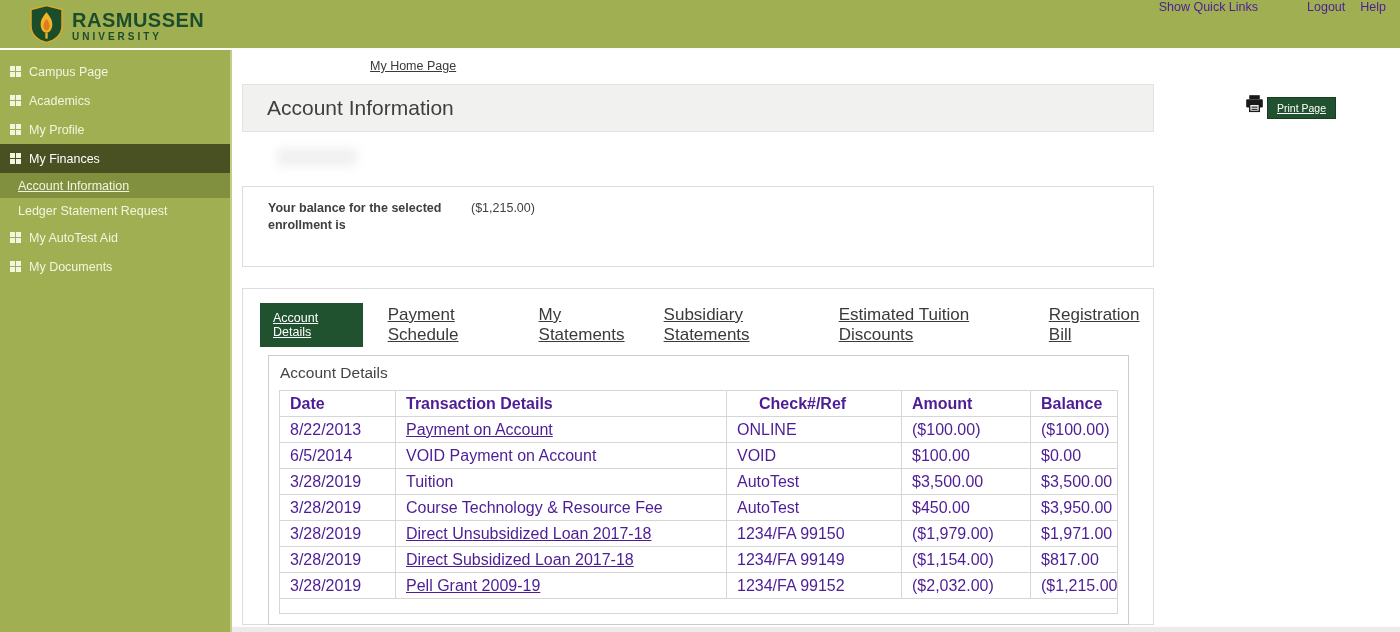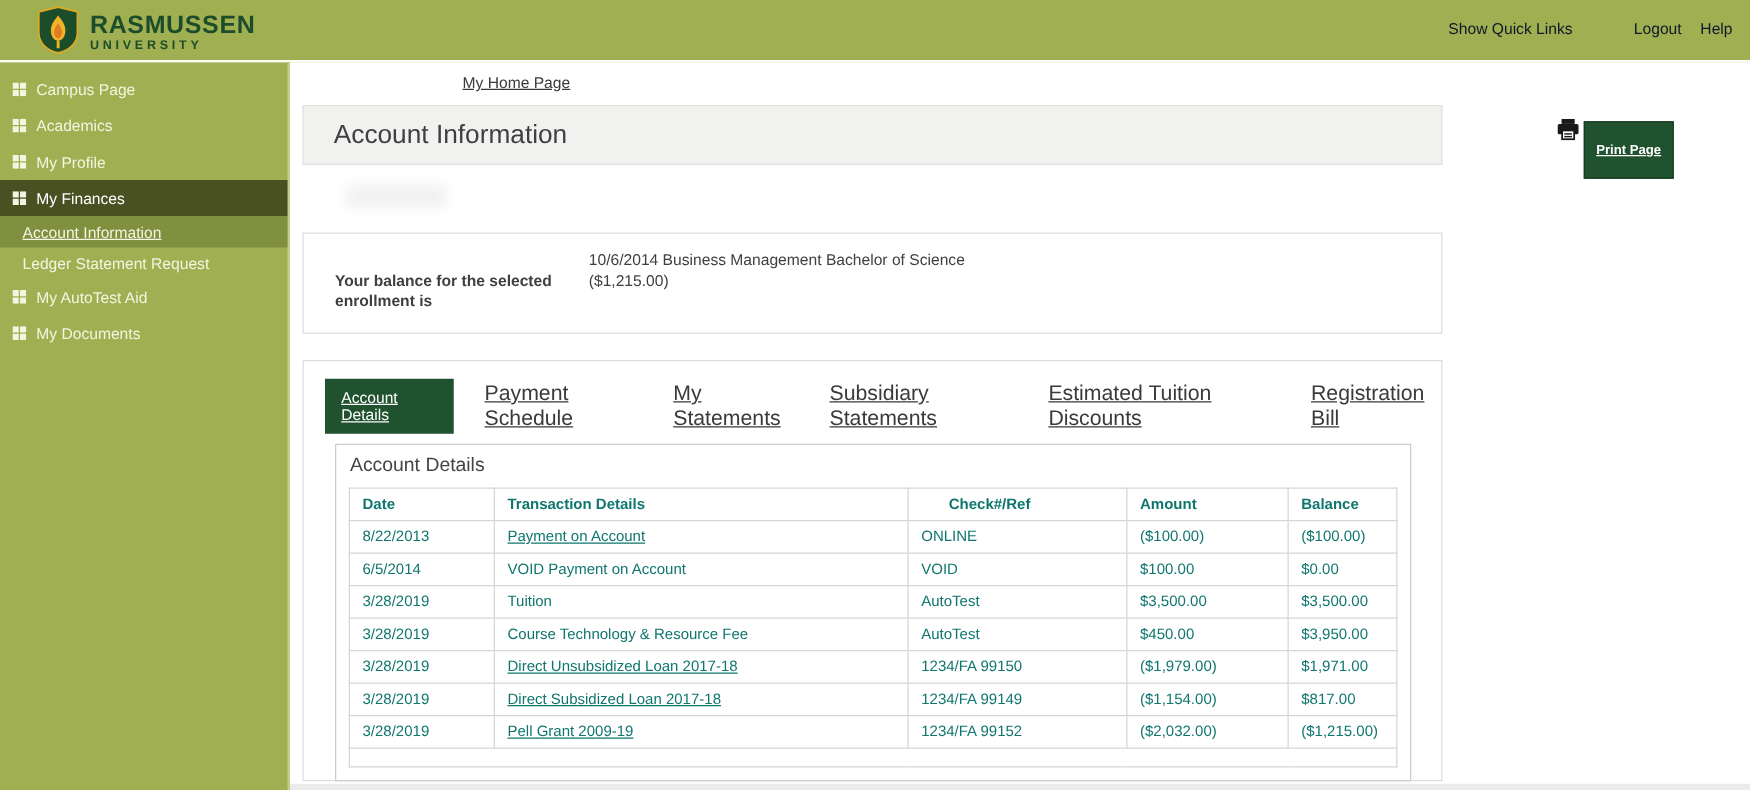--- a/index.html
+++ b/index.html
@@ -7,22 +7,22 @@
        font-family:"Liberation Sans", sans-serif;background:#fff;}
   #app{position:absolute;inset:0;}
 
   
   .header{position:absolute;top:0;left:0;right:0;height:50px;
           background:var(--olive,#a0af52);border-bottom:2px solid #fbfbf7;box-sizing:border-box;}
   .logo-wrap{position:absolute;left:30px;top:4px;display:flex;gap:9px;align-items:center;}
   .logo-text{display:flex;flex-direction:column;}
   .logo-l1{font-size:20px;font-weight:bold;color:var(--logo_green,#1c4d2b);letter-spacing:.5px;line-height:21px;}
   .logo-l2{font-size:10px;font-weight:bold;color:var(--logo_green,#1c4d2b);letter-spacing:3px;line-height:12px;}
-  .header-links{position:absolute;right:14px;top:0;height:46px;display:flex;align-items:center;
-                color:#0f172a;font-size:12.5px;}
+  .header-links{position:absolute;right:14px;top:0;height:46px;display:flex;align-items:flex-start;
+                color:#4c1d95;font-size:12.5px;}
   .hlink{cursor:pointer;}
   .hlink.quick{margin-right:49px;}
   .hlink.logout{margin-right:15px;}
 
   
   .sidebar{position:absolute;top:50px;bottom:0;left:0;width:232px;background:var(--olive,#a0af52);
            border-right:2px solid #c3cd86;box-sizing:border-box;padding-top:7px;}
   .side-item{display:flex;align-items:center;gap:8px;height:29px;padding-left:10px;
              color:#f2f5e0;font-size:12.5px;cursor:pointer;}
   .side-item.main-active{background:var(--dark_item,#495123);color:#fff;}
@@ -33,43 +33,43 @@
 
   
   .content{position:absolute;left:232px;top:50px;right:0;bottom:0;background:#fff;}
   .breadcrumb{position:absolute;left:138px;top:9px;font-size:12.5px;color:#3a3a3a;
               text-decoration:underline;cursor:pointer;}
   .title-box{position:absolute;left:10px;top:34px;width:912px;height:48px;
              background:var(--title_bg,#f1f1f0);border:1px solid #e2e2e0;box-sizing:border-box;
              display:flex;align-items:center;padding-left:24px;font-size:21px;color:#3f3f3f;}
   .print-icon{position:absolute;left:1011px;top:43px;cursor:pointer;}
   .print-btn{position:absolute;left:1035px;top:47px;background:var(--dark_green,#20522f);
-             color:#fff;font-size:10.5px;font-weight:bold;text-decoration:underline;
-             padding:16px 9px;border:1px solid #163c22;cursor:pointer;}
+             color:#fff;font-size:10.5px;font-weight:normal;text-decoration:underline;
+             padding:4px 9px;border:1px solid #163c22;cursor:pointer;}
   .redacted{position:absolute;left:45px;top:98px;width:80px;height:18px;background:#cfcfcf;
             opacity:.3;filter:blur(5px);}
 
   .balance-panel{position:absolute;left:10px;top:136px;width:912px;height:81px;
                  border:1px solid #ddd;box-sizing:border-box;padding:13px 0 0 25px;
                  font-size:12.5px;color:#3f3f3f;}
   .b-row{display:flex;line-height:16.5px;}
   .b-label{width:203px;}
   .b-label.bold{font-weight:bold;}
 
   .tab-panel{position:absolute;left:10px;top:238px;width:912px;height:337px;
              border:1px solid #ddd;box-sizing:border-box;}
   .tabs{display:flex;align-items:center;gap:25px;padding:14px 0 0 17px;}
   .tab-active{background:var(--dark_green,#20522f);color:#fff;text-decoration:underline;
               font-size:12.5px;padding:8px 13px;cursor:pointer;}
   .tab-link{font-size:17px;color:#3a3a3a;text-decoration:underline;cursor:pointer;}
 
   .inner-panel{margin:8px 24px 0 25px;border:1px solid #ccc;padding:6px 10px 10px 10px;}
   .inner-heading{font-size:15.5px;color:#444;margin:2px 0 8px 1px;}
   table{width:100%;border-collapse:collapse;border:1px solid #ccc;table-layout:fixed;}
-  th,td{border:1px solid #d6d6d6;padding:5px 10px;font-size:12px;color:#0f766e;
+  th,td{border:1px solid #d6d6d6;padding:5px 10px;font-size:16px;color:#4c1d95;
         text-align:left;line-height:15px;overflow:hidden;white-space:nowrap;}
   th{font-weight:bold;}
   th:nth-child(1){width:95px;}
   th:nth-child(2){width:310px;}
   th:nth-child(3){width:132px;padding-left:32px;}
   th:nth-child(4){width:108px;}
   .tlink{text-decoration:underline;cursor:pointer;}
   tr.footer-row td{height:8px;padding:3px;}
 
   .bottom-strip{position:absolute;left:0;right:0;bottom:0;height:5px;background:#ebebe9;}
@@ -192,21 +192,20 @@
         <rect x="8.5" y="18" width="7" height="1.3" fill="#1a1a1a"></rect>
       </svg>
     </span>
     <span class="print-btn">Print Page</span>
 
     <div class="redacted"></div>
 
     <div class="balance-panel">
       <div class="b-row">
         <span class="b-label"></span>
-        <span>10/6/2014 Business Management Bachelor of Science</span>
       </div>
       <div class="b-row">
         <span class="b-label bold">Your balance for the selected enrollment is</span>
         <span>($1,215.00)</span>
       </div>
     </div>
 
     <div class="tab-panel">
       <div class="tabs">
           <span class="tab-active">Account Details</span>

